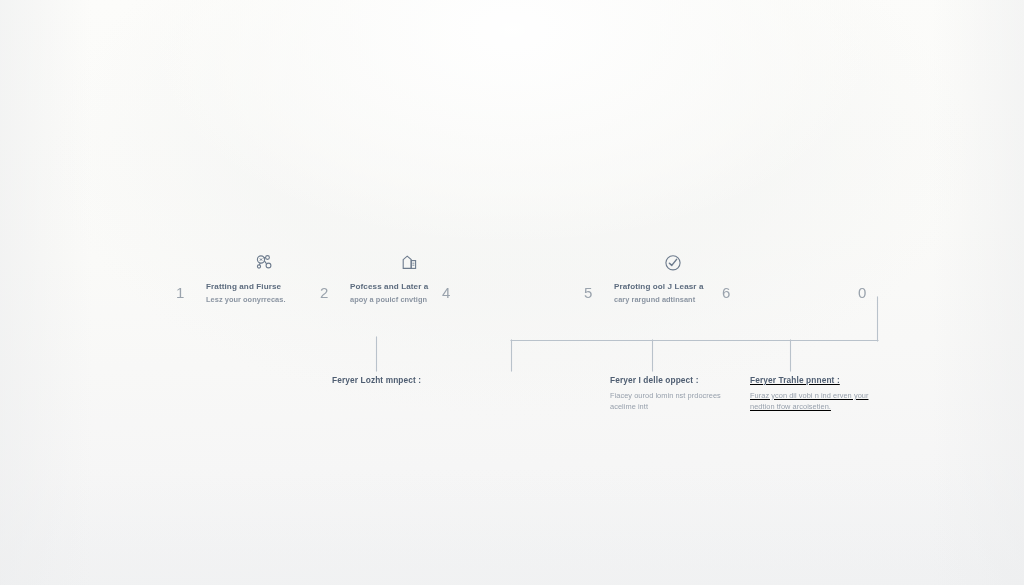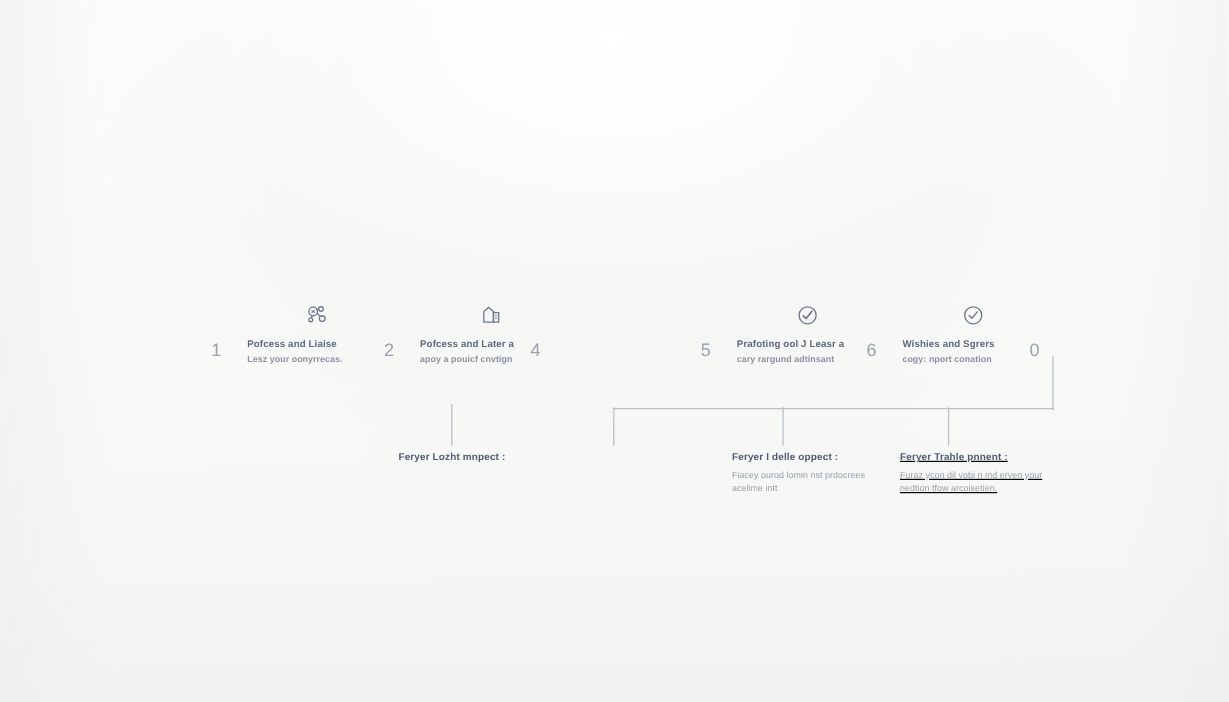--- a/index.html
+++ b/index.html
@@ -173,21 +173,21 @@
         <div class="step-icon">
           <svg width="24" height="24" viewBox="0 0 24 24" fill="none" stroke="currentColor" stroke-width="1.1">
             <circle cx="8" cy="8.5" r="3.6"></circle>
             <circle cx="14.5" cy="6.5" r="1.9"></circle>
             <circle cx="15.5" cy="14.5" r="2.4"></circle>
             <circle cx="6" cy="15.5" r="1.6"></circle>
             <path d="M11.2 9.6 L13.4 12.6 M10.4 6.9 L12.8 6.6 M7.2 12.1 L6.3 13.9"></path>
             <path d="M6.6 7.6 L9.4 9.4 M6.6 9.6 L9.4 7.6" stroke-width="0.85"></path>
           </svg>
         </div>
-        <div class="step-title">Pofcess and Liaise</div>
+        <div class="step-title">Fratting and Fiurse</div>
         <div class="step-desc">Lesz your oonyrrecas.</div>
       </div>
     </div>
 
     <div class="step" style="left:320px;">
       <div class="step-num">2</div>
       <div class="step-body">
         <div class="step-icon">
           <svg width="24" height="24" viewBox="0 0 24 24" fill="none" stroke="currentColor" stroke-width="1.1">
             <path d="M6.2 8.6 L10.2 5.2 L14.2 8.6 L14.2 17.4 L6.2 17.4 Z"></path>
@@ -213,30 +213,20 @@
             <path d="M8.4 12.2 L10.8 14.4 L15.6 8.4" stroke-width="1.5" stroke-linecap="round" stroke-linejoin="round"></path>
           </svg>
         </div>
         <div class="step-title">Prafoting ool J Leasr a</div>
         <div class="step-desc">cary rargund adtinsant</div>
       </div>
     </div>
 
     <div class="step" style="left:722px;">
       <div class="step-num">6</div>
-      <div class="step-body">
-        <div class="step-icon">
-          <svg width="24" height="24" viewBox="0 0 24 24" fill="none" stroke="currentColor" stroke-width="1.1">
-            <circle cx="12" cy="11.8" r="7.1"></circle>
-            <path d="M8.6 11.9 L10.9 14.2 L15.4 8.9" stroke-width="1.2" stroke-linecap="round" stroke-linejoin="round"></path>
-          </svg>
-        </div>
-        <div class="step-title">Wishies and Sgrers</div>
-        <div class="step-desc">cogy: nport conation</div>
-      </div>
     </div>
 
     <div class="step" style="left:858px;">
       <div class="step-num">0</div>
     </div>
 
   </div>
 
   <div class="details">
 

